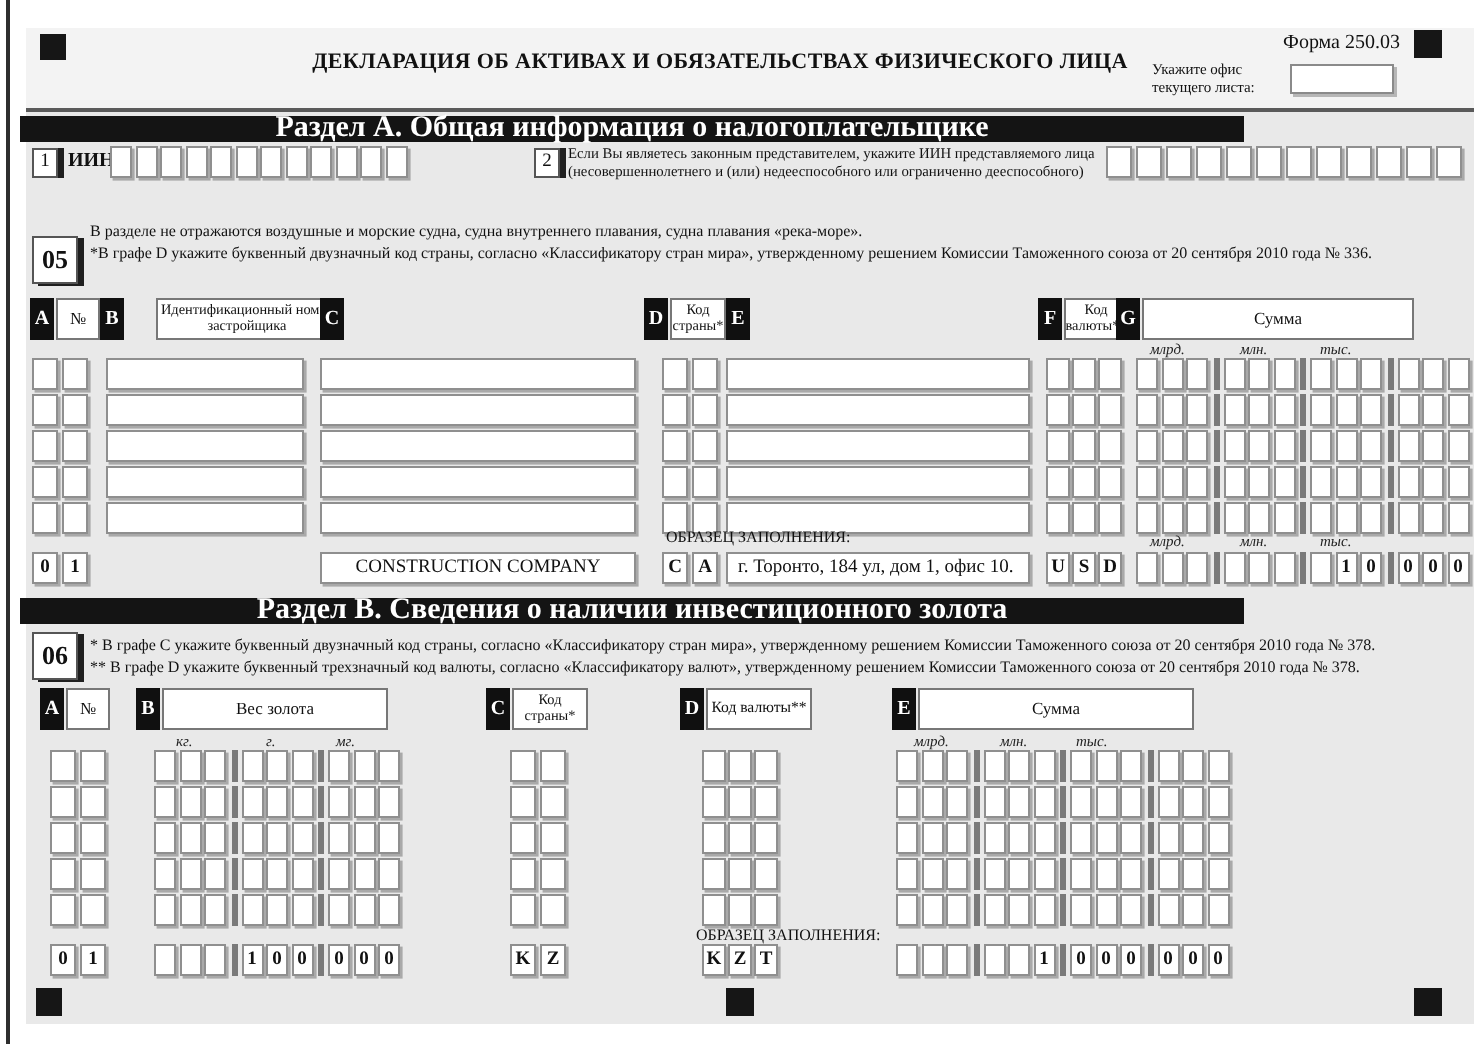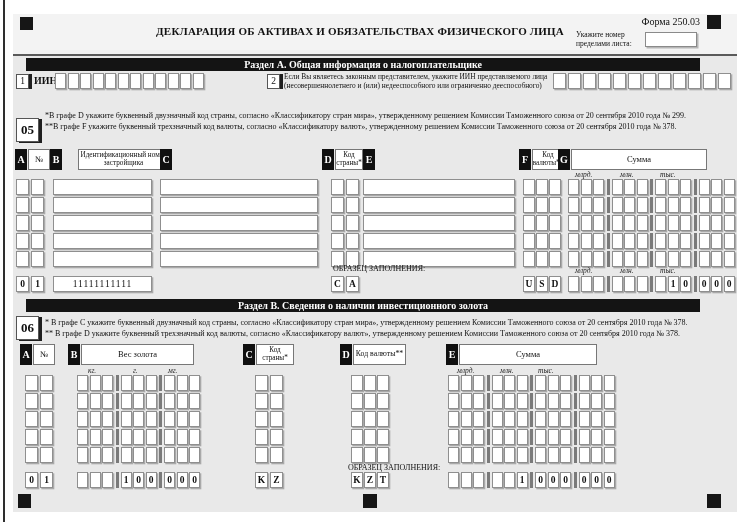--- a/index.html
+++ b/index.html
@@ -5,21 +5,21 @@
   * { margin:0; padding:0; box-sizing:border-box; }
   html,body { background:#ffffff; }
   body { font-family:"Liberation Serif","DejaVu Serif",serif; color:#111; }
   .page { position:relative; width:740px; height:522px; background:#fff; overflow:hidden; }
   .abs { position:absolute; }
   .panel { left:13px; top:14px; width:724px; height:498px; background:#e9e9e9; }
   .topband { left:13px; top:14px; width:724px; height:40px; background:#f3f3f3; }
   .edge-line { left:3px; top:0; width:2px; height:522px; background:#2e2e2e; }
   .hline { left:13px; top:54px; width:724px; height:2px; background:#5a5a5a; }
   .mark { background:#161616; }
-  .bar { height:13px; background:#141414; color:#fff; font-weight:bold; font-size:10px; line-height:13px; text-align:center; width:674px; left:26px; }
+  .bar { height:13px; background:#141414; color:#fff; font-weight:bold; font-size:15px; line-height:13px; text-align:center; width:612px; left:10px; }
   .form-no { font-size:10px; text-align:right; width:100px; }
   .title { width:490px; text-align:center; font-weight:bold; font-size:11px; letter-spacing:.2px; }
   .subtitle { width:490px; text-align:center; font-size:9px; }
   .sheet-label { width:66px; font-size:7.5px; line-height:8.8px; }
   .sheet-input { width:52px; height:15px; background:#fff; border:1px solid #8a8a8a; box-shadow:1.5px 1.5px 0 rgba(90,90,90,.4); font-size:9px; text-align:center; font-family:inherit; }
   .numbox { width:13px; height:15px; background:#fff; border:1px solid #555; box-shadow:3px 0 0 #1f1f1f; font-size:9.5px; line-height:13px; text-align:center; }
   .numbox.big { width:23px; height:24px; font-size:13px; line-height:22px; font-weight:bold; box-shadow:3px 1px 0 #1f1f1f; }
   .lbl { font-size:10px; font-weight:bold; }
   .cell { display:inline-block; vertical-align:top; width:11px; height:16px; background:#fff; border:1px solid #8f8f8f; box-shadow:1.3px 1.3px 0 rgba(90,90,90,.45); margin-right:1.5px; text-align:center; font-size:9.5px; line-height:14px; }
   .cell.w13 { width:13px; margin-right:2px; }
@@ -44,35 +44,35 @@
   <div class="abs edge-line"></div>
   <div class="abs panel"></div>
   <div class="abs topband"></div>
   <div class="abs hline"></div>
 
   <div class="abs mark" style="left:20px;top:17px;width:13px;height:13px;"></div>
   <div class="abs mark" style="left:707px;top:15px;width:14px;height:14px;"></div>
 
   <div class="abs form-no" style="left:600px;top:16px;">Форма 250.03</div>
   <div class="abs title" style="left:115px;top:25px;">ДЕКЛАРАЦИЯ ОБ АКТИВАХ И ОБЯЗАТЕЛЬСТВАХ ФИЗИЧЕСКОГО ЛИЦА</div>
-  <div class="abs sheet-label" style="left:576px;top:31px;">Укажите номер пределами листа:</div>
+  <div class="abs sheet-label" style="left:576px;top:31px;">Укажите офис текущего листа:</div>
   <input class="abs sheet-input" style="left: 645px; top: 32px;">
 
   <div class="abs bar" style="top:58px;">Раздел А. Общая информация о налогоплательщике</div>
   <div class="abs numbox" style="left:16px;top:74px;">1</div>
   <div class="abs lbl" style="left:34px;top:75px;">ИИН</div>
   <div class="abs" style="left:55px;top:73px;"><b class="cell"></b><b class="cell"></b><b class="cell"></b><b class="cell"></b><b class="cell"></b><b class="cell"></b><b class="cell"></b><b class="cell"></b><b class="cell"></b><b class="cell"></b><b class="cell"></b><b class="cell"></b></div>
   <div class="abs numbox" style="left:267px;top:74px;">2</div>
   <div class="abs" style="left:284px;top:72px;width:278px;font-size:7.4px;line-height:9px;">Если Вы являетесь законным представителем, укажите ИИН представляемого лица (несовершеннолетнего и (или) недееспособного или ограниченно дееспособного)</div>
   <div class="abs" style="left:553px;top:73px;"><b class="cell w13"></b><b class="cell w13"></b><b class="cell w13"></b><b class="cell w13"></b><b class="cell w13"></b><b class="cell w13"></b><b class="cell w13"></b><b class="cell w13"></b><b class="cell w13"></b><b class="cell w13"></b><b class="cell w13"></b><b class="cell w13"></b></div>
 
   <div class="abs numbox big" style="left:16px;top:118px;">05</div>
   <div class="abs" style="left:45px;top:111px;">
-    <div class="note">*В графе D укажите буквенный двузначный код страны, согласно «Классификатору стран мира», утвержденному решением Комиссии Таможенного союза от 20 сентября 2010 года № 299.</div>
-    <div class="note">**В графе F укажите буквенный трехзначный код валюты, согласно «Классификатору валют», утвержденному решением Комиссии Таможенного союза от 20 сентября 2010 года № 378.</div>
+    <div class="note">В разделе не отражаются воздушные и морские судна, судна внутреннего плавания, судна плавания «река-море».</div>
+    <div class="note">*В графе D укажите буквенный двузначный код страны, согласно «Классификатору стран мира», утвержденному решением Комиссии Таможенного союза от 20 сентября 2010 года № 336.</div>
   </div>
 
   <div class="abs chip" style="left:15px;top:149px;">A</div>
   <div class="abs hlabel" style="left:28px;top:149px;width:22px;">№</div>
   <div class="abs chip" style="left:50px;top:149px;">B</div>
   <div class="abs hlabel two" style="left:78px;top:149px;width:91px;">Идентификационный номер застройщика</div>
   <div class="abs chip" style="left:160px;top:149px;">C</div>
   <div class="abs chip" style="left:322px;top:149px;">D</div>
   <div class="abs hlabel two" style="left:335px;top:149px;width:28px;">Код страны*</div>
   <div class="abs chip" style="left:363px;top:149px;">E</div>
@@ -321,27 +321,30 @@
   <div class="abs samplbl" style="left:333px;top:264px;">ОБРАЗЕЦ ЗАПОЛНЕНИЯ:</div>
   <span class="abs ital" style="left:575px;top:266px;">млрд.</span>
   <span class="abs ital" style="left:620px;top:266px;">млн.</span>
   <span class="abs ital" style="left:660px;top:266px;">тыс.</span>
   <div class="abs" style="left:0;top:276px;">
     <div class="row">
       <span class="col" style="left:16px;">
         <b class="cell w13">0</b>
         <b class="cell w13">1</b>
       </span>
-      <span class="col" style="left:53px;">
-          <span class="longbox" style="width:99px;letter-spacing:1px;">11111111111</span>
+      <span class="col" style="left:160px;">
+          <span class="longbox" style="width:158px;">CONSTRUCTION COMPANY</span>
         </span>
       <span class="col" style="left:331px;">
         <b class="cell w13">C</b>
         <b class="cell w13">A</b>
       </span>
+      <span class="col" style="left:363px;">
+          <span class="longbox" style="width:152px;text-align:left;padding-left:5px;">г. Торонто, 184 ул, дом 1, офис 10.</span>
+        </span>
       <span class="col" style="left:523px;">
         <b class="cell w12">U</b>
         <b class="cell w12">S</b>
         <b class="cell w12">D</b>
       </span>
       <span class="col grpwrap" style="left:568px;">
         <span class="grp">
             <b class="cell"></b>
             <b class="cell"></b>
             <b class="cell"></b>

